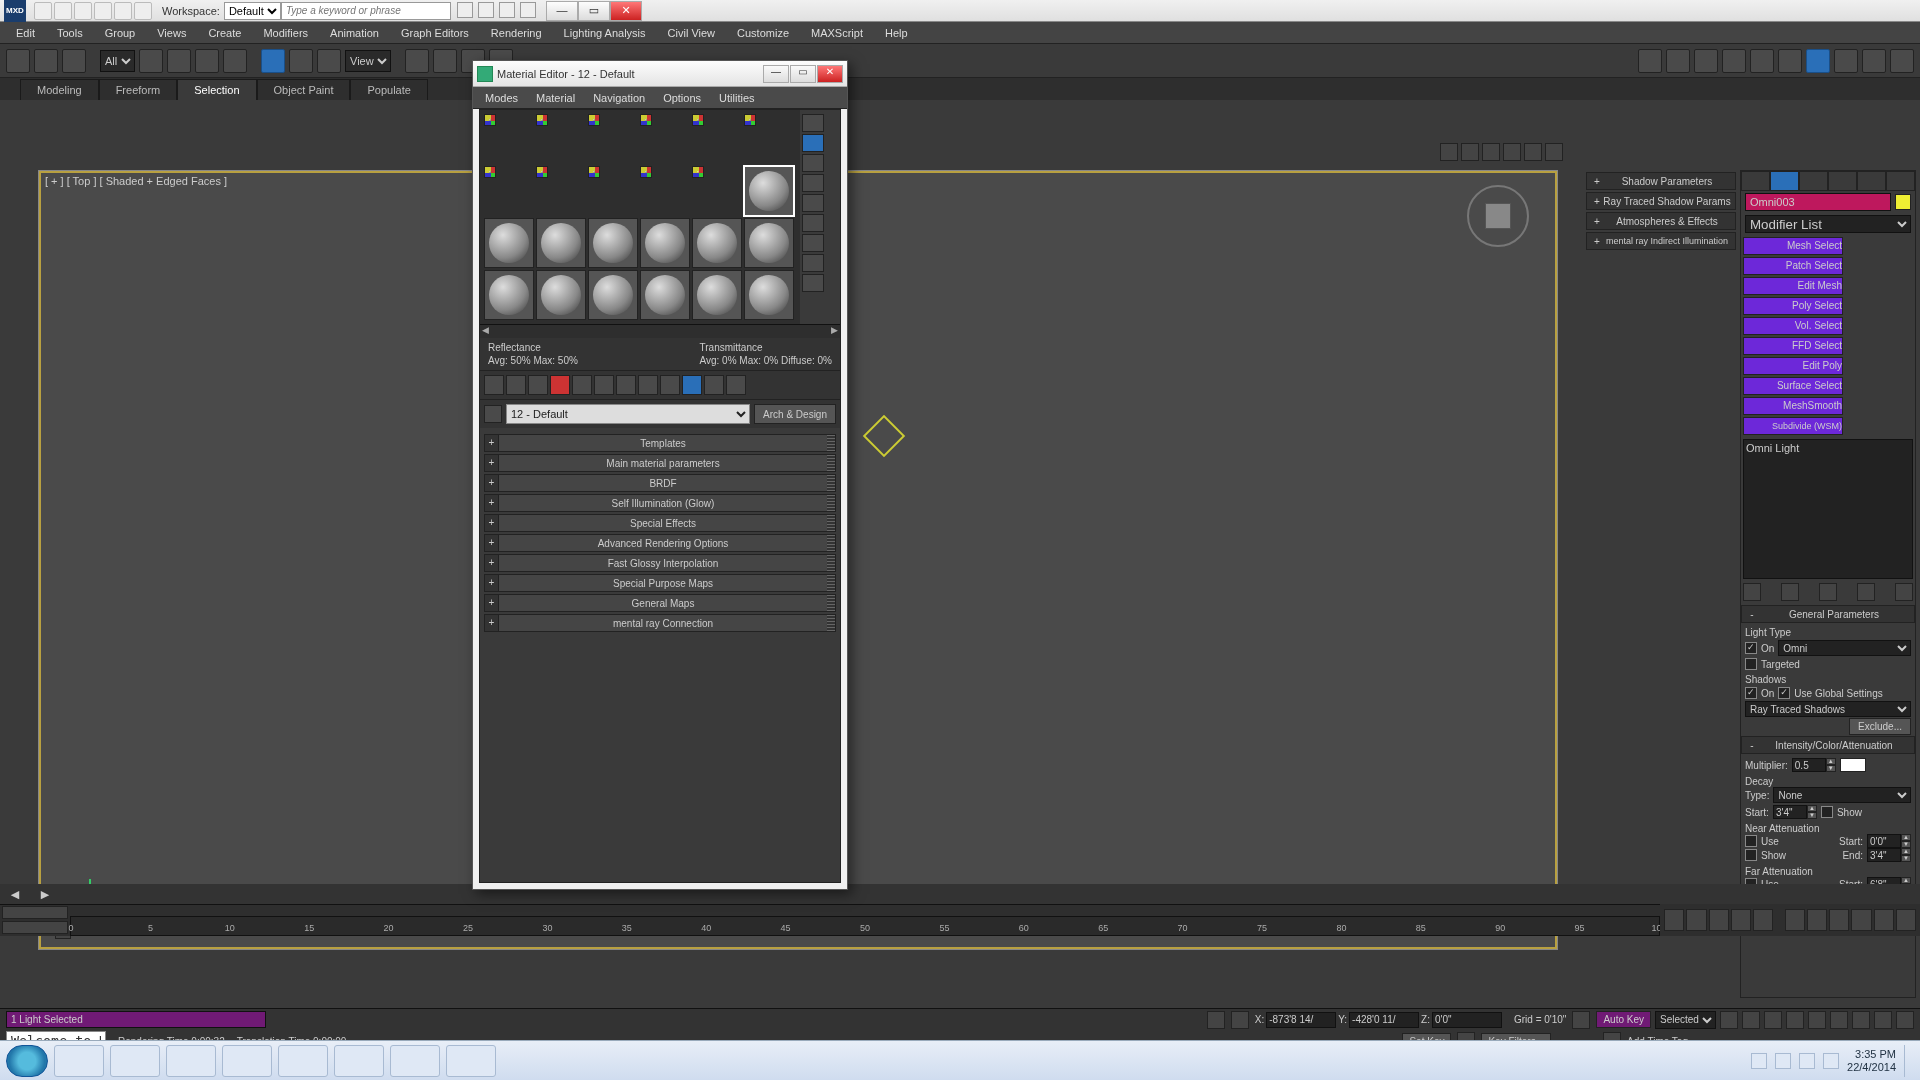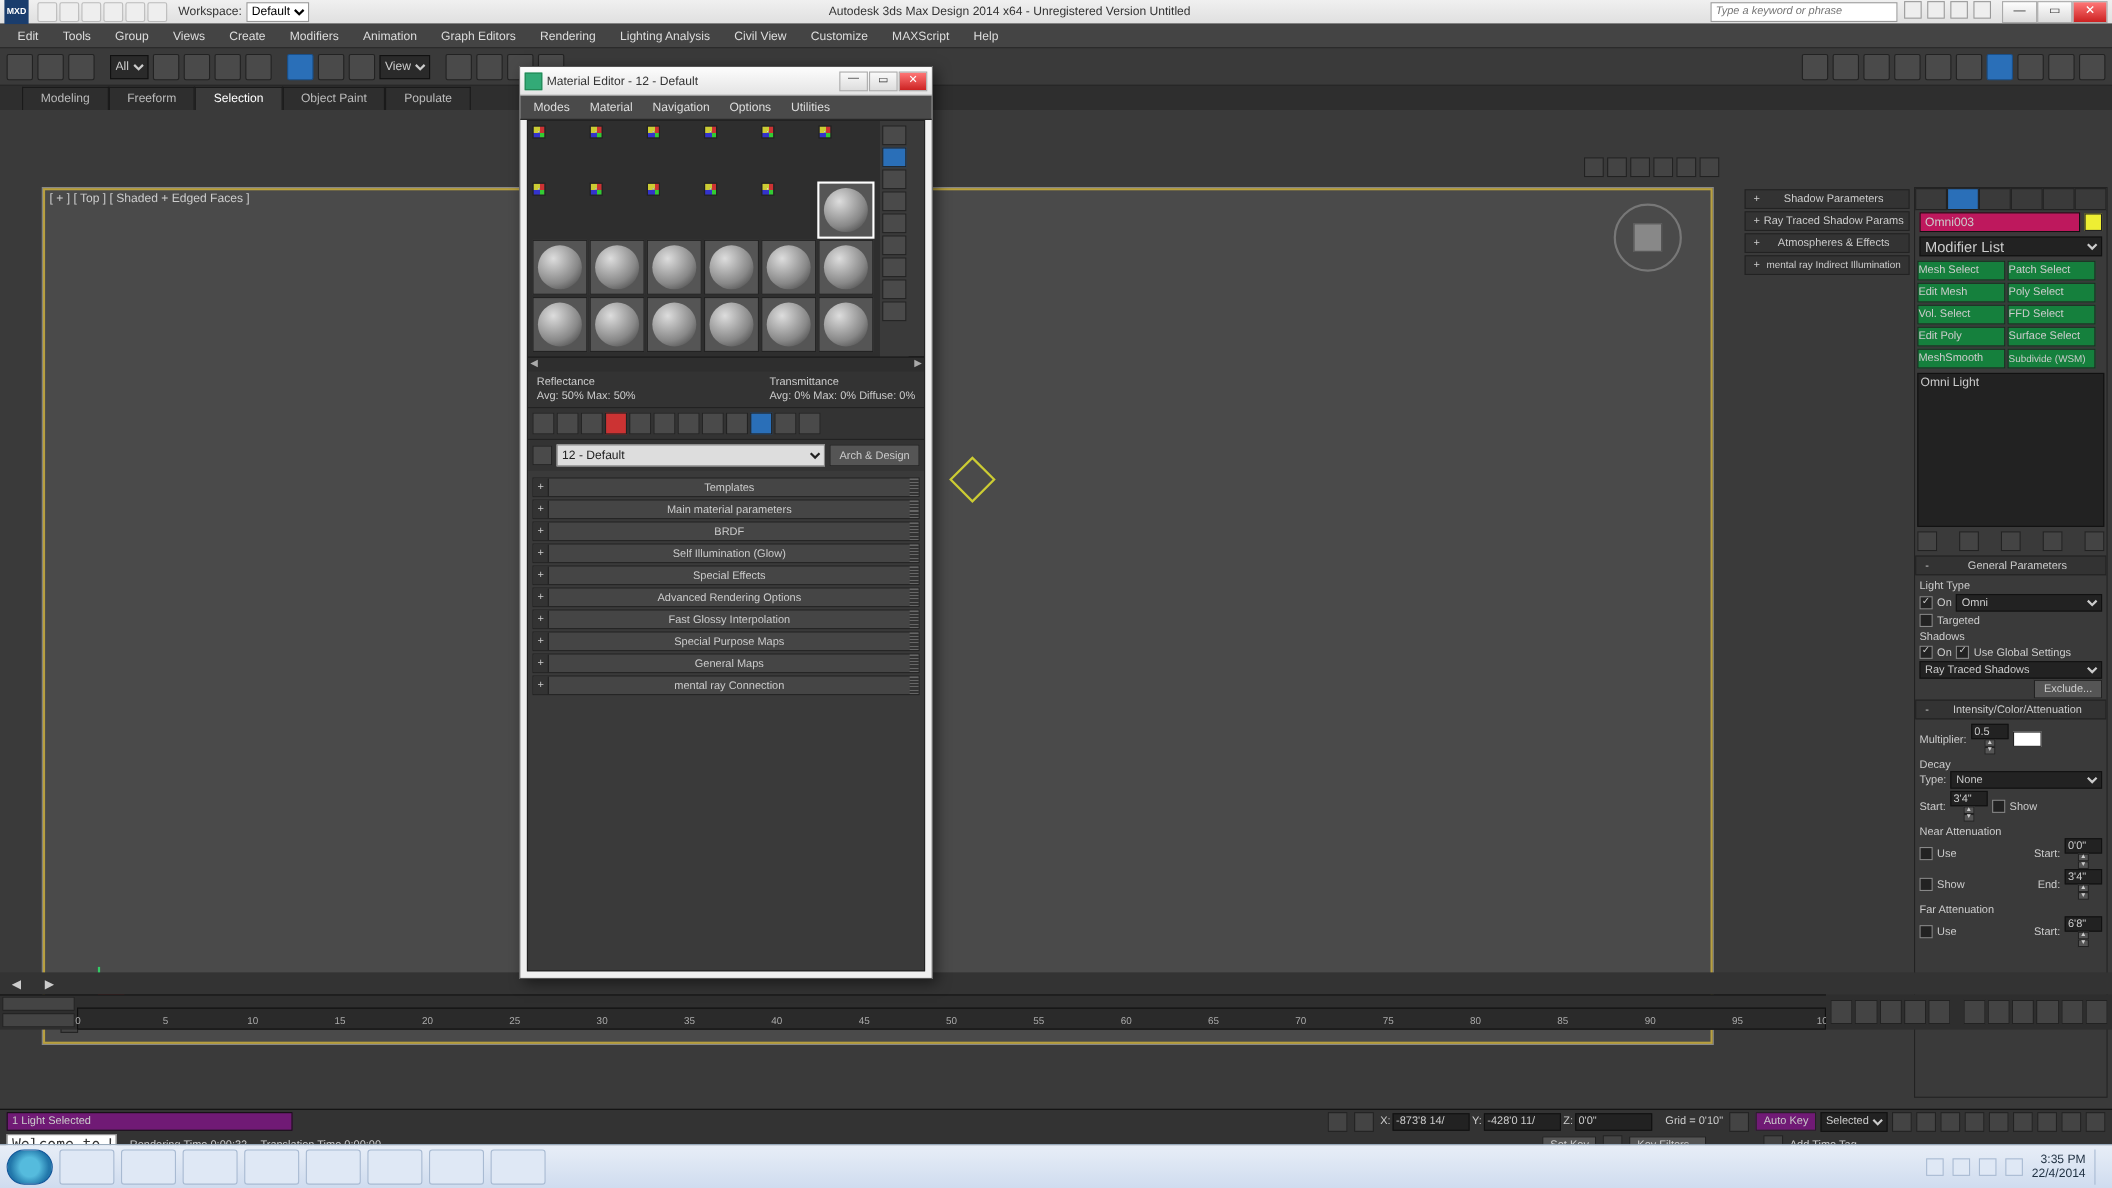--- a/index.html
+++ b/index.html
@@ -62,31 +62,31 @@
 
 .cmdpanel { position:absolute; top:70px; right:4px; width:176px; bottom:10px; background:#3a3a3a; border:1px solid #222; overflow:hidden;}
 .cmdtabs { display:flex; height:20px; background:#2e2e2e;}
 .cmdtabs div { flex:1; border:1px solid #222; background:#3a3a3a;}
 .cmdtabs div.active{ background:#2a6fb8;}
 .cmd-row { display:flex; align-items:center; padding:2px 4px; gap:4px;}
 .cmd-name { flex:1; background:#be185d; border:1px solid #111; height:18px; padding:0 4px; display:flex; align-items:center;}
 .cmd-color { width:16px; height:16px; background:#ee3; border:1px solid #222;}
 .modlist { width:100%; background:#222; color:#ccc; border:1px solid #111; height:18px;}
 .modbtns { display:flex; flex-wrap:wrap; gap:2px; padding:2px;}
-.modbtns div { width:80px; height:18px; background:#15803d; border:1px solid #222; font-size:10px; text-align:left; line-height:16px; color:#ccc;}
+.modbtns div { width:100px; height:18px; background:#6d28d9; border:1px solid #222; font-size:10px; text-align:right; line-height:16px; color:#ccc;}
 .stack { height:140px; background:#222; border:1px solid #111; margin:2px; padding:2px; color:#ccc;}
 .stack-icons { display:flex; gap:4px; padding:2px; justify-content:space-between;}
 .stack-icons div{width:18px;height:18px;background:#444;border:1px solid #222;}
 .rollout-hd { background:#333; border:1px solid #222; height:18px; display:flex; align-items:center; padding:0 4px; margin:2px 0; font-size:10px;}
 .rollout-hd .pm{ width:12px; text-align:center;}
 .rollout-bd { padding:2px 4px; font-size:10px;}
 .chk { width:12px; height:12px; border:1px solid #888; background:#222; display:inline-block; vertical-align:middle;}
 .chk.on::after{content:"✓"; color:#ccc; font-size:9px; position:relative; top:-2px; left:1px;}
 .ddl { background:#222; color:#ccc; border:1px solid #111; height:16px; font-size:10px;}
-.spn { display:inline-flex; align-items:center;flex-direction:column;}
+.spn { display:inline-flex; align-items:center;}
 .spn input{ width:34px; height:14px; background:#222; color:#ccc; border:1px solid #111; font-size:10px; padding:0 2px;}
 .spn .arrs{ width:10px; display:flex; flex-direction:column;}
 .spn .arrs div{height:7px;background:#555;border:1px solid #222;font-size:6px;text-align:center;line-height:5px;}
 .swatch{width:26px;height:14px;background:#fff;border:1px solid #222;display:inline-block;vertical-align:middle;}
 
 
 .extra-rollouts { position:absolute; top:70px; right:184px; width:150px;}
 .extra-rollouts .rollout-hd{ background:#333;}
 
 
@@ -171,21 +171,20 @@
     <div class="qat">
       <div class="qat-btn"></div>
       <div class="qat-btn"></div>
       <div class="qat-btn"></div>
       <div class="qat-btn"></div>
       <div class="qat-btn"></div>
       <div class="qat-btn"></div>
     </div>
     <span class="ws-label">Workspace:</span>
     <select><option>Default</option></select>
-    <div class="title">Autodesk 3ds Max Design 2014 x64  - Unregistered Version   Untitled</div>
     <div class="right">
       <input class="search" placeholder="Type a keyword or phrase" style="">
       <span class="sysicons">
         <span></span>
         <span></span>
         <span></span>
         <span></span>
       </span>
       <div class="winctrl">
         <div>—</div>

